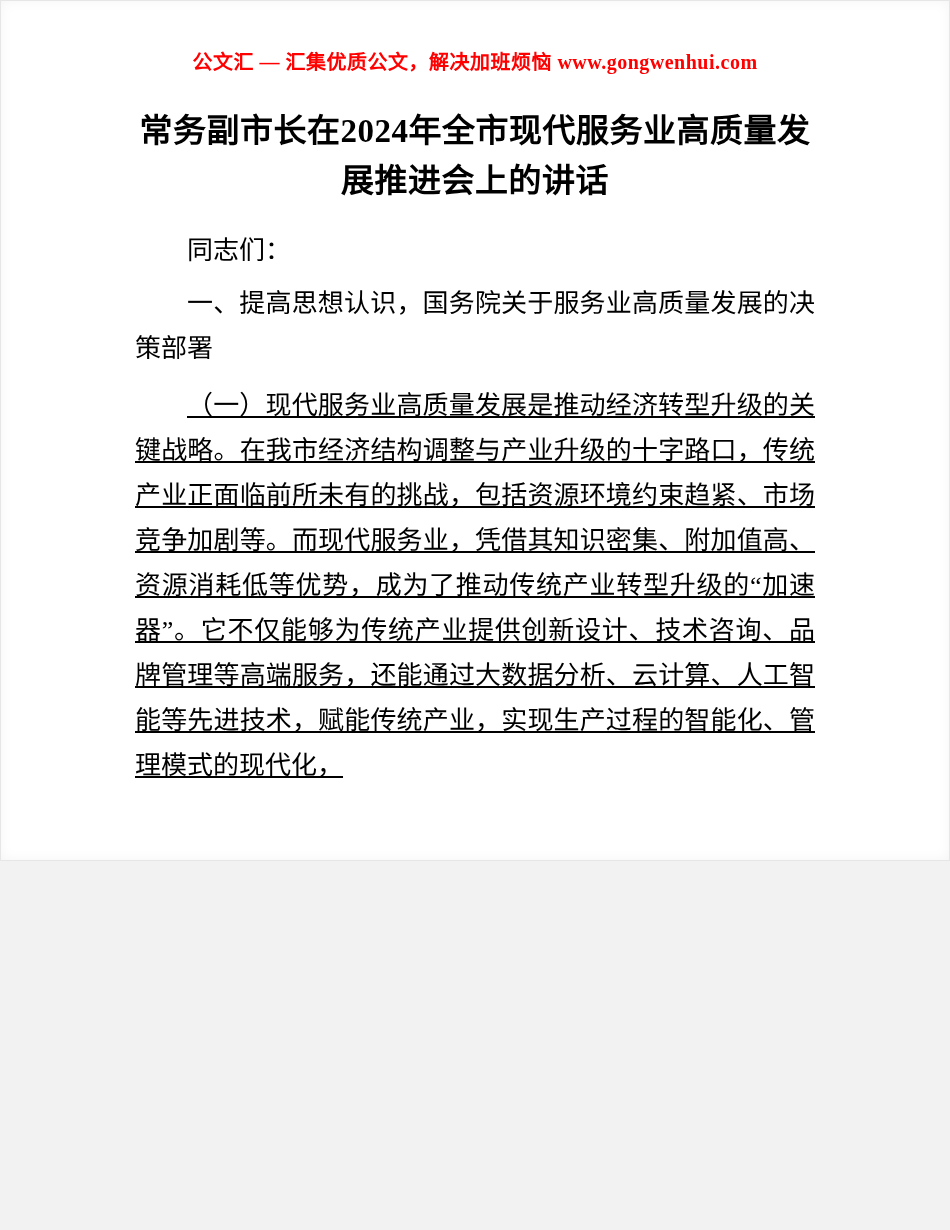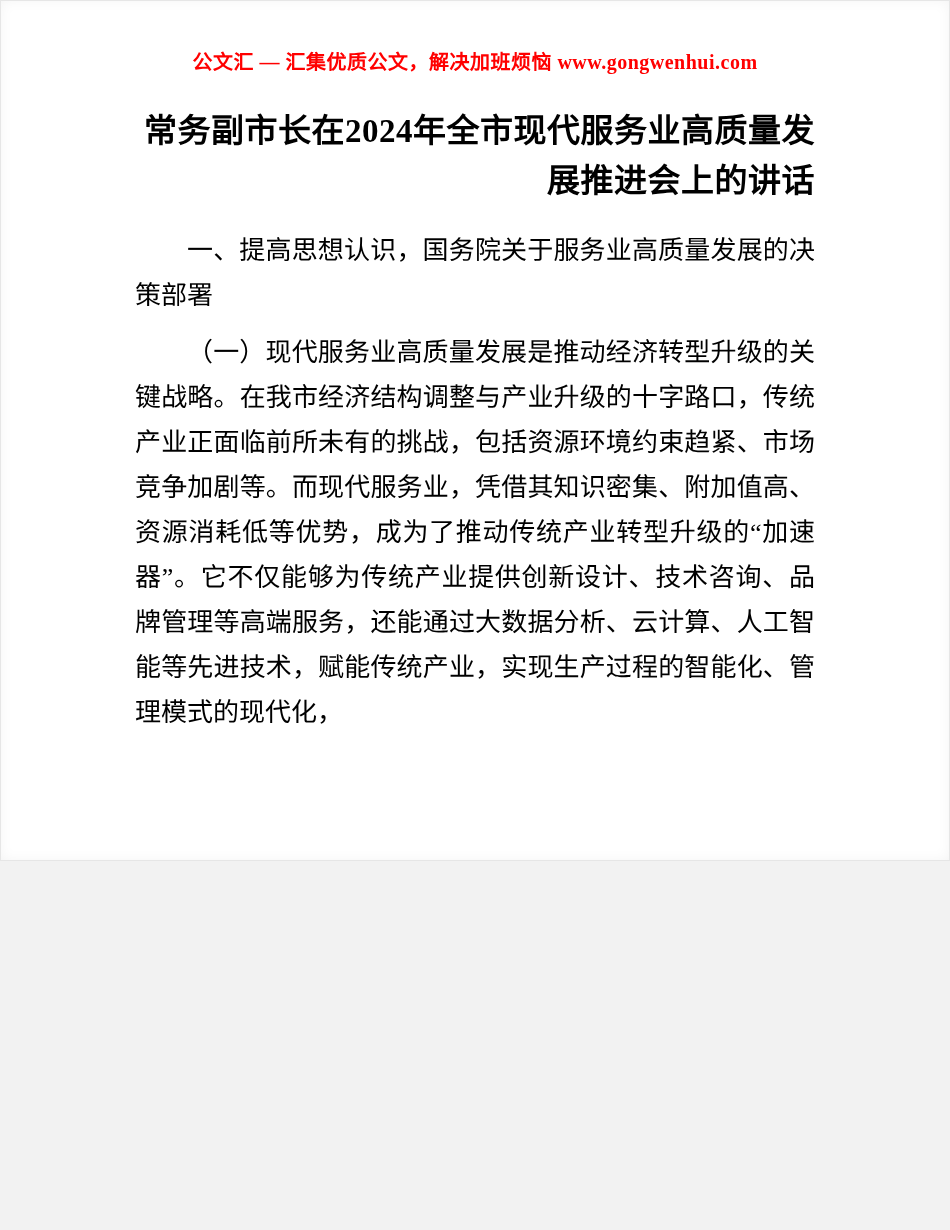--- a/index.html
+++ b/index.html
@@ -29,45 +29,47 @@
     font-weight: 700;
     line-height: 28px;
     letter-spacing: 0.5px;
     white-space: nowrap;
   }
   .doc-title {
     margin: 30px 0 22px 0;
     font-size: 33px;
     font-weight: 700;
     line-height: 50px;
-    text-align: right;
+    text-align: center;
     letter-spacing: 0.5px;
   }
   .para {
     margin: 0 0 8px 0;
     font-size: 26px;
     line-height: 45px;
     text-indent: 2em;
     text-align: justify;
     text-justify: inter-ideograph;
     word-break: break-all;
   }
   .para-sub {
     margin-top: 12px;
+    text-decoration: underline;
   }
 </style>
 </head>
 <body>
 
 <div class="page">
 
   <div class="watermark">公文汇 — 汇集优质公文，解决加班烦恼 www.gongwenhui.com</div>
 
   <h1 class="doc-title">常务副市长在2024年全市现代服务业高质量发展推进会上的讲话</h1>
 
+  <p class="para">同志们：</p>
 
 
   <p class="para">一、提高思想认识，国务院关于服务业高质量发展的决策部署</p>
 
 
   <p class="para para-sub">（一）现代服务业高质量发展是推动经济转型升级的关键战略。在我市经济结构调整与产业升级的十字路口，传统产业正面临前所未有的挑战，包括资源环境约束趋紧、市场竞争加剧等。而现代服务业，凭借其知识密集、附加值高、资源消耗低等优势，成为了推动传统产业转型升级的“加速器”。它不仅能够为传统产业提供创新设计、技术咨询、品牌管理等高端服务，还能通过大数据分析、云计算、人工智能等先进技术，赋能传统产业，实现生产过程的智能化、管理模式的现代化，</p>
 
 </div>
 
 </body></html>

